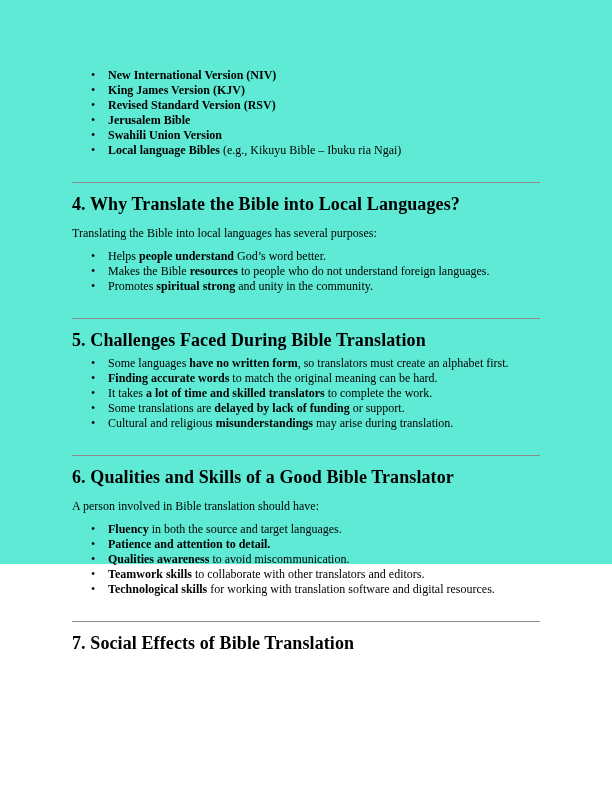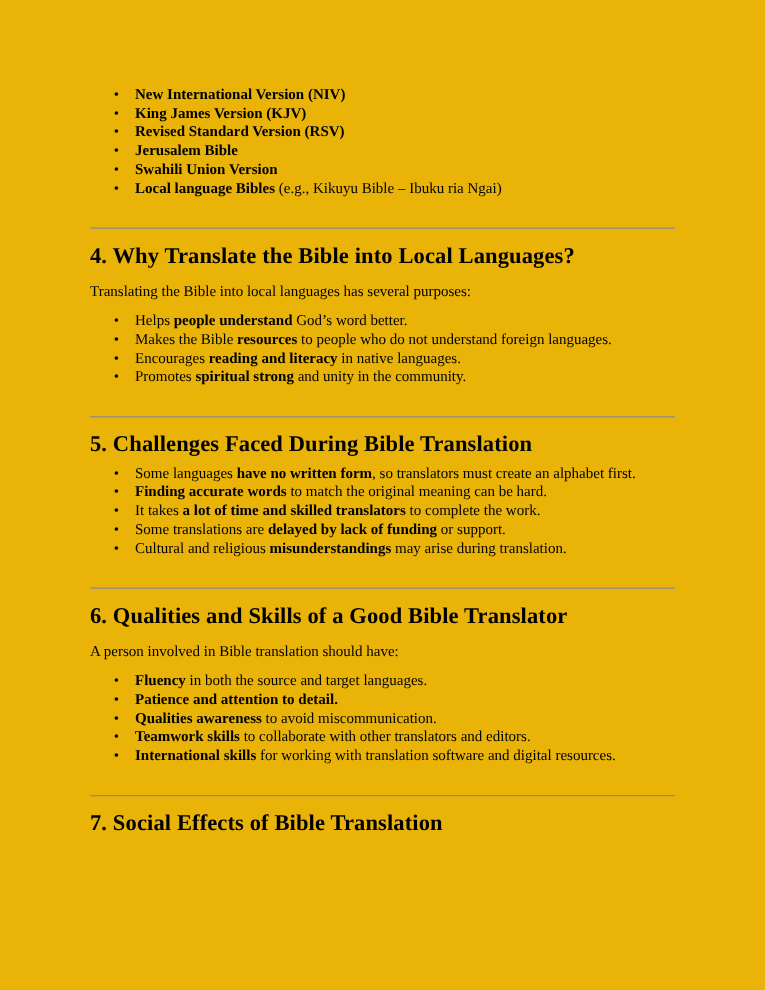--- a/index.html
+++ b/index.html
@@ -5,27 +5,27 @@
   html, body { margin: 0; padding: 0; }
   body {
     width: 612px;
     height: 792px;
     background: #ffffff;
     overflow: hidden;
   }
   .page {
     box-sizing: border-box;
     width: 612px;
-    height: 792px;
+    height: 564px;
     padding: 68px 72px 0 72px;
     font-family: "Liberation Serif", "DejaVu Serif", serif;
     font-size: 12px;
     line-height: 15px;
     color: #000000;
-    background: #eab308;
+    background: #5eead4;
   }
   .rule {
     height: 0;
     border: none;
     border-top: 1.5px solid #8c8c8c;
     margin: 24px 0 0 0;
   }
   h2.section-heading {
     font-size: 18px;
     line-height: 16px;
@@ -67,37 +67,36 @@
       <li><span class="b">Jerusalem Bible</span></li>
       <li><span class="b">Swahili Union Version</span></li>
       <li><span class="b">Local language Bibles</span><span> (e.g., Kikuyu Bible – </span><span class="i">Ibuku ria Ngai</span><span>)</span></li>
     </ul>
     <div class="rule"></div>
     <h2 class="section-heading">4. Why Translate the Bible into Local Languages?</h2>
     <p class="paragraph"><span>Translating the Bible into local languages has several purposes:</span></p>
     <ul class="bullet-list">
       <li><span>Helps </span><span class="b">people understand</span><span> God’s word better.</span></li>
       <li><span>Makes the Bible </span><span class="b">resources</span><span> to people who do not understand foreign languages.</span></li>
-      <li><span>Encourages </span><span class="b">reading and literacy</span><span> in native languages.</span></li>
       <li><span>Promotes </span><span class="b">spiritual strong</span><span> and unity in the community.</span></li>
     </ul>
     <div class="rule"></div>
     <h2 class="section-heading">5. Challenges Faced During Bible Translation</h2>
     <ul class="bullet-list">
       <li><span>Some languages </span><span class="b">have no written form</span><span>, so translators must create an alphabet first.</span></li>
       <li><span class="b">Finding accurate words</span><span> to match the original meaning can be hard.</span></li>
       <li><span>It takes </span><span class="b">a lot of time and skilled translators</span><span> to complete the work.</span></li>
       <li><span>Some translations are </span><span class="b">delayed by lack of funding</span><span> or support.</span></li>
       <li><span>Cultural and religious </span><span class="b">misunderstandings</span><span> may arise during translation.</span></li>
     </ul>
     <div class="rule"></div>
     <h2 class="section-heading">6. Qualities and Skills of a Good Bible Translator</h2>
     <p class="paragraph"><span>A person involved in Bible translation should have:</span></p>
     <ul class="bullet-list">
       <li><span class="b">Fluency</span><span> in both the source and target languages.</span></li>
       <li><span class="b">Patience and attention to detail.</span></li>
       <li><span class="b">Qualities awareness</span><span> to avoid miscommunication.</span></li>
       <li><span class="b">Teamwork skills</span><span> to collaborate with other translators and editors.</span></li>
-      <li><span class="b">International skills</span><span> for working with translation software and digital resources.</span></li>
+      <li><span class="b">Technological skills</span><span> for working with translation software and digital resources.</span></li>
     </ul>
     <div class="rule"></div>
     <h2 class="section-heading">7. Social Effects of Bible Translation</h2>
   </main>
 
 </body></html>

